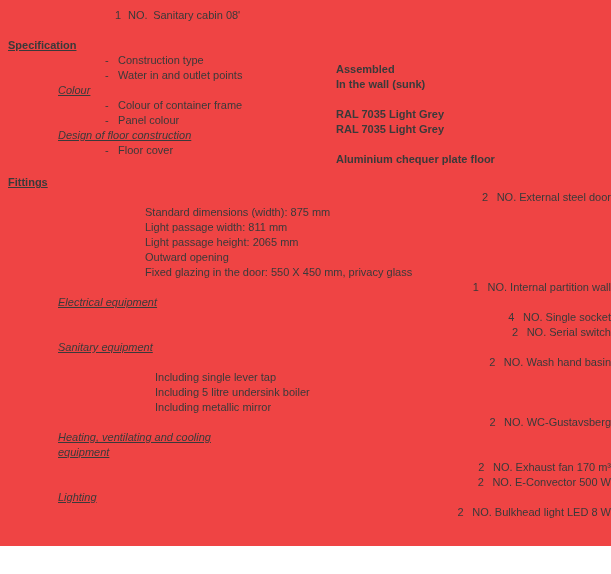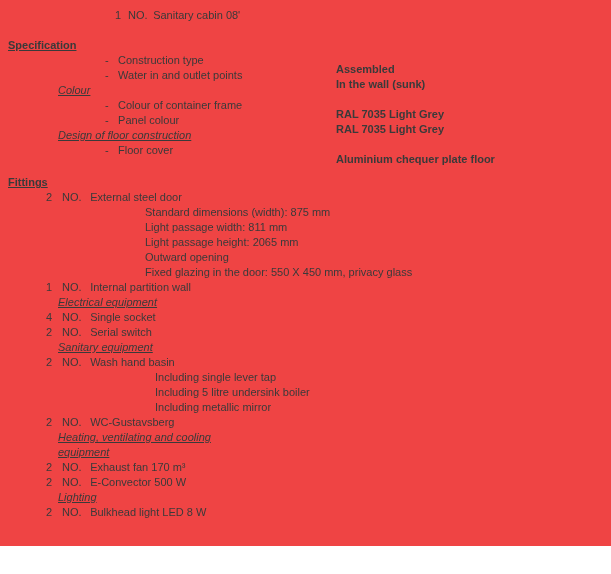--- a/index.html
+++ b/index.html
@@ -38,21 +38,21 @@
 
   
   .subheading {
     margin-left: 58px;
     font-style: italic;
     text-decoration: underline;
   }
   .subheading.wrap { width: 178px; }
 
   
-  .item-row { padding-left: 46px; }
+  .item-row { padding-left: 105px; text-align: right; }
   .item-qty  { display: inline-block; width: 13px; }
   .item-unit { display: inline-block; width: 25px; }
 
   
   .detail { padding-left: 145px; }
   .detail.deep { padding-left: 155px; }
 </style>
 </head>
 <body>
 

